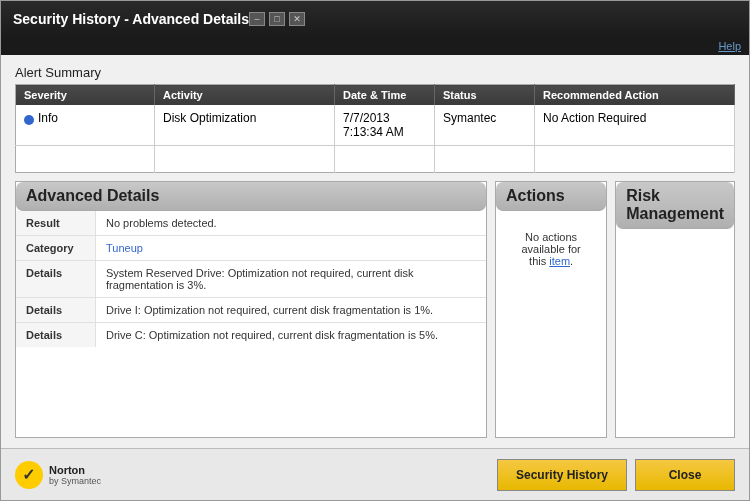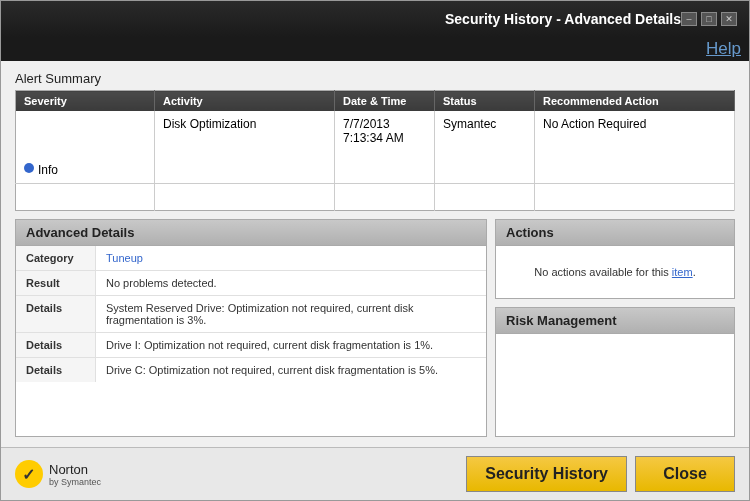--- a/index.html
+++ b/index.html
@@ -18,21 +18,21 @@
       border: 1px solid #999;
       display: flex;
       flex-direction: column;
     }
     .title-bar {
       background: linear-gradient(to bottom, #2a2a2a, #1a1a1a);
       color: white;
       padding: 8px 12px;
       display: flex;
       align-items: center;
-      justify-content: flex-end;
+      justify-content: flex-start;
       min-height: 36px;
     }
     .title-bar-title {
       font-size: 14px;
       font-weight: bold;
       color: white;
     }
     .title-bar-controls {
       display: flex;
       gap: 4px;
@@ -49,21 +49,21 @@
       font-size: 9px;
       color: #ccc;
     }
     .help-bar {
       background: #1a1a1a;
       text-align: right;
       padding: 2px 8px;
     }
     .help-link {
       color: #6699cc;
-      font-size: 17px;
+      font-size: 11px;
       text-decoration: underline;
       cursor: pointer;
     }
     .content {
       flex: 1;
       padding: 10px 14px;
       display: flex;
       flex-direction: column;
       gap: 8px;
       background: #f0f0f0;
@@ -103,41 +103,41 @@
       display: inline-block;
       width: 10px;
       height: 10px;
       background: #3366cc;
       border-radius: 50%;
       margin-right: 4px;
       vertical-align: middle;
     }
     .severity-cell {
       display: flex;
-      align-items: flex-start;
-      margin-top: 46px;
+      align-items: flex-end;
     }
     
     .bottom-section {
       display: flex;
       gap: 8px;
       flex: 1;
     }
     .advanced-details {
       flex: 1;
       border: 1px solid #aaa;
       background: white;
     }
     .panel-header {
       background: linear-gradient(to bottom, #c8c8c8, #b0b0b0);
       padding: 5px 10px;
       font-weight: bold;
-      font-size: 13px;
+      font-size: 16px;
       border-bottom: 1px solid #aaa;
       color: #222;
+      border-radius: 7px;
     }
     .detail-row {
       display: flex;
       border-bottom: 1px solid #e0e0e0;
     }
     .detail-row:last-child {
       border-bottom: none;
     }
     .detail-label {
       width: 80px;
@@ -154,21 +154,21 @@
       font-size: 11px;
       color: #333;
       flex: 1;
     }
     .detail-value.blue {
       color: #3366cc;
     }
     .right-panels {
       width: 240px;
       display: flex;
-      flex-direction: column;
+      flex-direction: row;
       gap: 8px;
     }
     .actions-panel {
       border: 1px solid #aaa;
       background: white;
     }
     .actions-content {
       padding: 20px 18px;
       text-align: center;
       font-size: 11px;
@@ -204,35 +204,35 @@
       background: #ffcc00;
       border-radius: 50%;
       display: flex;
       align-items: center;
       justify-content: center;
       font-size: 16px;
       color: #333;
       font-weight: bold;
     }
     .norton-text {
-      font-size: 13px;
-      font-weight: normal;
+      font-size: 11px;
+      font-weight: bold;
       color: #222;
     }
     .norton-sub {
       font-size: 9px;
       color: #555;
     }
     .footer-buttons {
       display: flex;
       gap: 8px;
     }
     .footer-btn {
       padding: 8px 18px;
-      font-size: 16px;
+      font-size: 12px;
       font-weight: bold;
       cursor: pointer;
       border: 1px solid #888;
       background: linear-gradient(to bottom, #f5c842, #e8b800);
       color: #222;
       min-width: 100px;
     }
   </style>
 </head>
 <body>
@@ -289,26 +289,26 @@
           </tr>
         </tbody>
       </table>
     </div>
 
     <div class="bottom-section">
 
       <div class="advanced-details">
         <div class="panel-header">Advanced Details</div>
         <div class="detail-row">
+          <div class="detail-label">Result</div>
+          <div class="detail-value">No problems detected.</div>
+        </div>
+        <div class="detail-row">
           <div class="detail-label">Category</div>
           <div class="detail-value blue">Tuneup</div>
-        </div>
-        <div class="detail-row">
-          <div class="detail-label">Result</div>
-          <div class="detail-value">No problems detected.</div>
         </div>
         <div class="detail-row">
           <div class="detail-label">Details</div>
           <div class="detail-value">System Reserved Drive: Optimization not required, current disk fragmentation is 3%.</div>
         </div>
         <div class="detail-row">
           <div class="detail-label">Details</div>
           <div class="detail-value">Drive I: Optimization not required, current disk fragmentation is 1%.</div>
         </div>
         <div class="detail-row">

